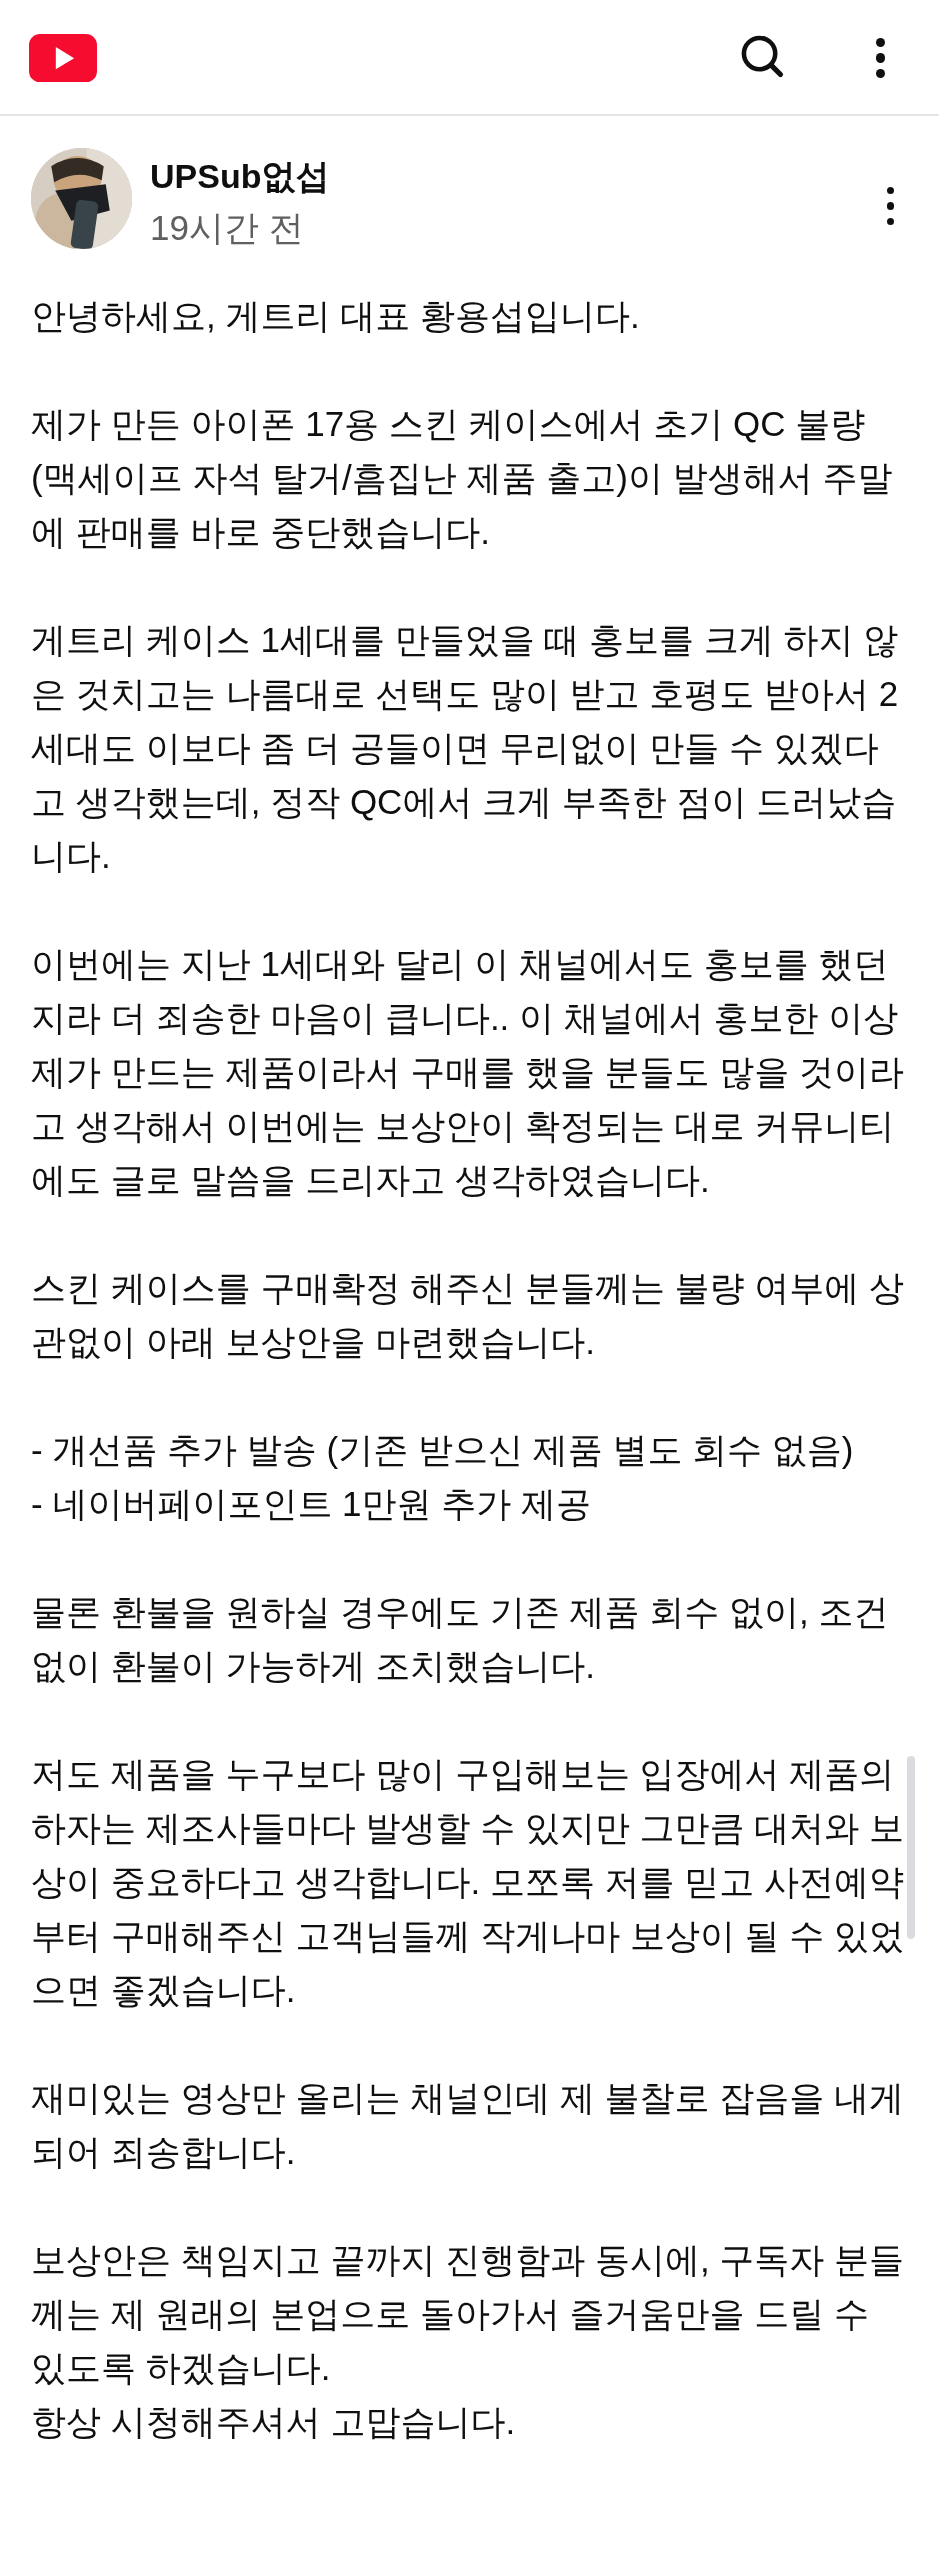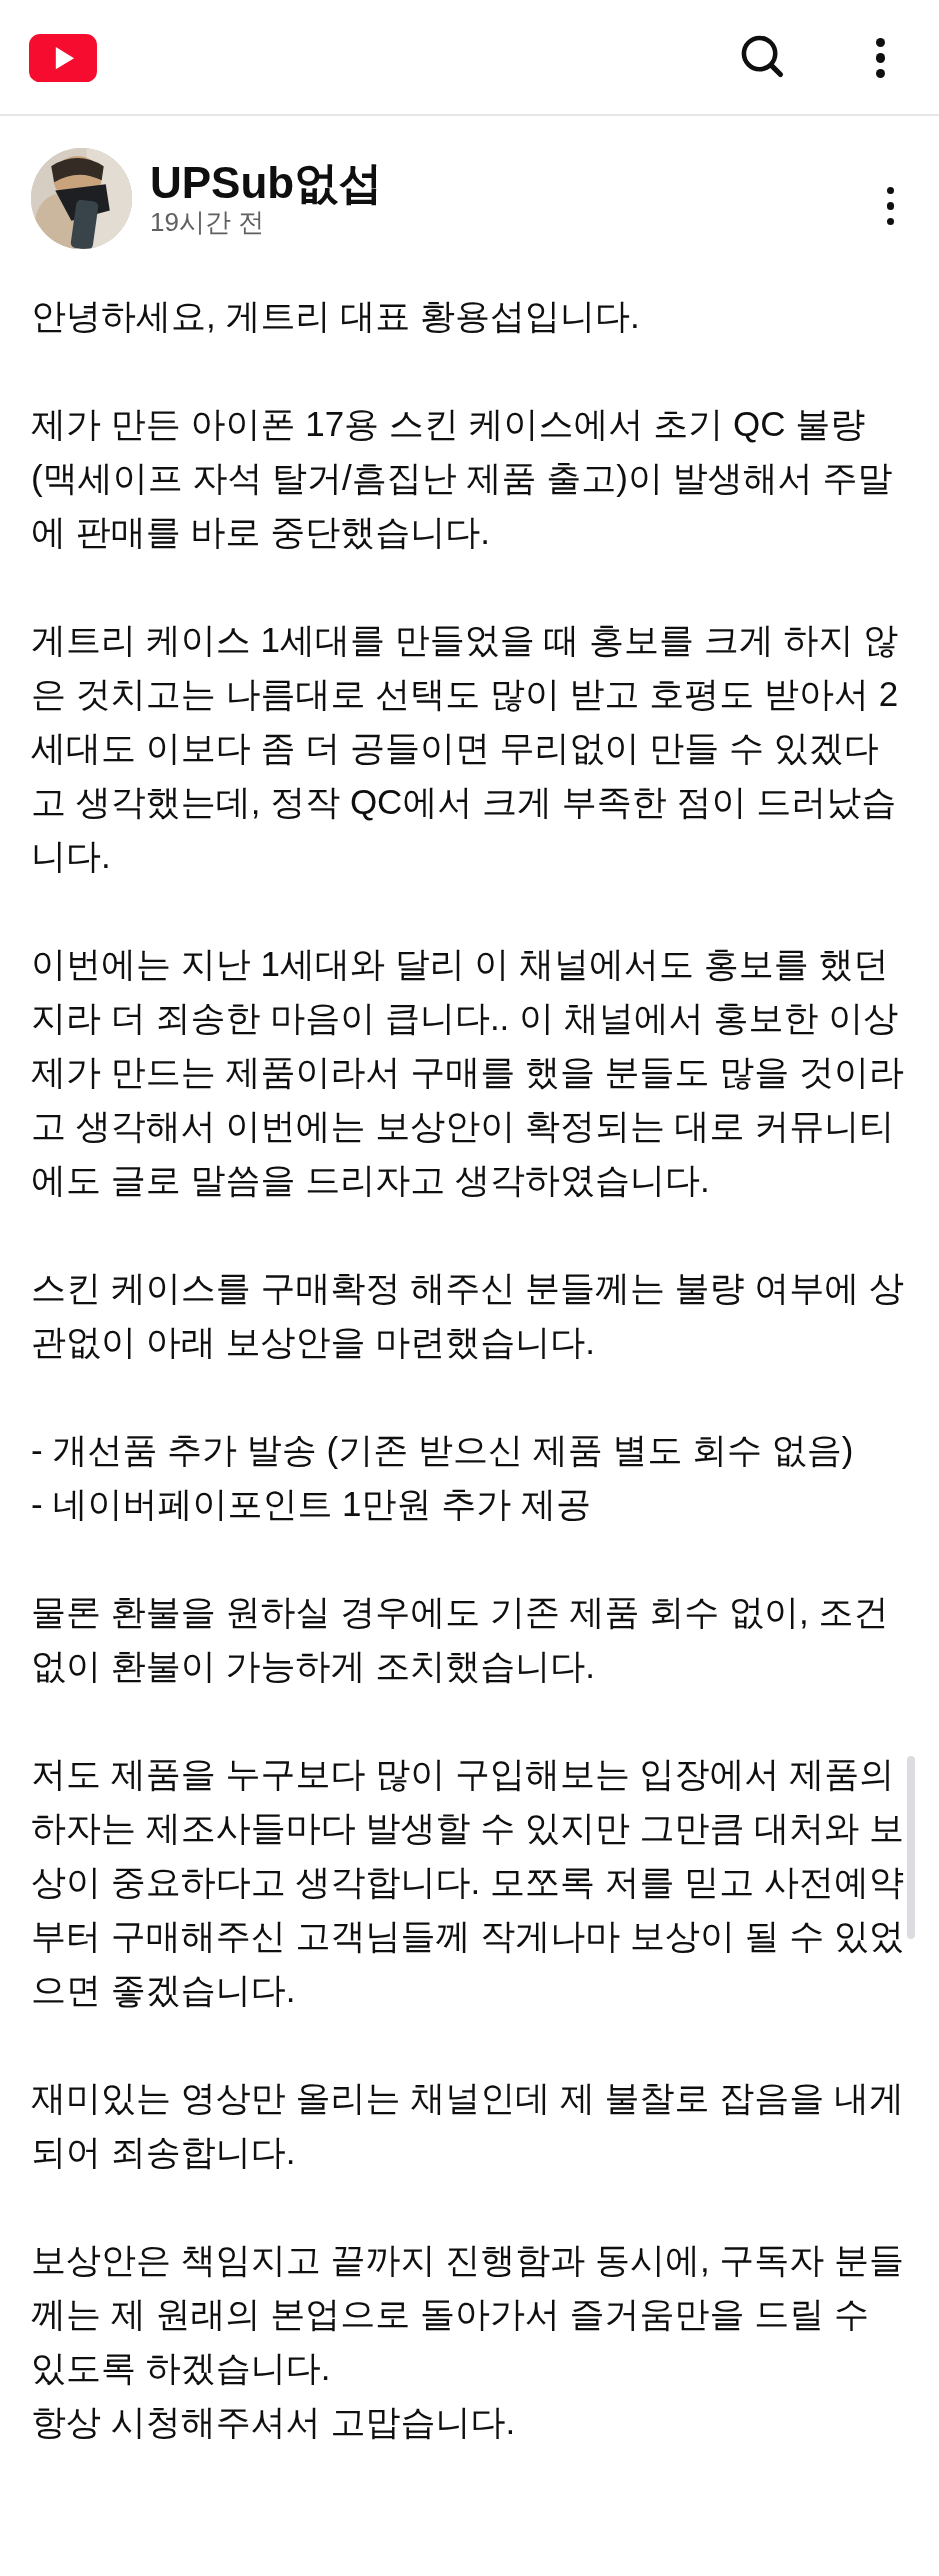--- a/index.html
+++ b/index.html
@@ -61,30 +61,30 @@
     width: 101px; height: 101px;
     border-radius: 50%;
     overflow: hidden;
     cursor: pointer;
     background: #d4ccc0;
   }
   .avatar svg { display: block; width: 100%; height: 100%; }
   .channel-name {
     position: absolute;
     left: 150px; top: 154px;
-    font-size: 44px;
+    font-size: 34px;
     font-weight: 700;
     color: #0f0f0f;
     letter-spacing: 0;
     cursor: pointer;
   }
   .timestamp {
     position: absolute;
     left: 150px; top: 205px;
-    font-size: 26px;
+    font-size: 35px;
     font-weight: 400;
     color: #606060;
   }
   .post-kebab {
     position: absolute;
     left: 883px; top: 187px;
     width: 15.7px; height: 38px;
     background: none;
     border: none;
     padding: 0;

